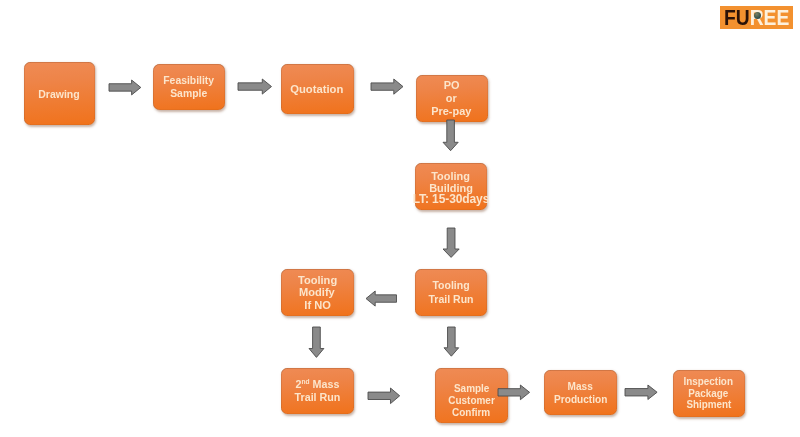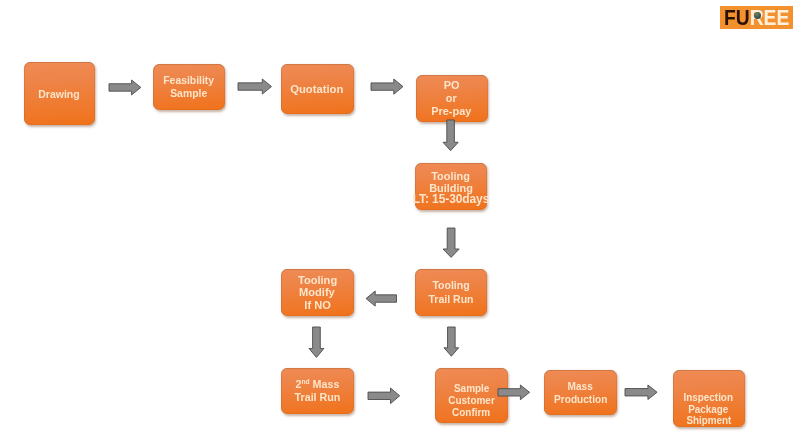--- a/index.html
+++ b/index.html
@@ -87,21 +87,21 @@
       </div>
       <div class="node" style="left: 435px; top: 368px; width: 72.5px; height: 45.5px; line-height: 12.1px; padding-top: 9px; --sx: 0.95;">
         <div class="lbl">Sample</div>
         <div class="lbl">Customer</div>
         <div class="lbl">Confirm</div>
       </div>
       <div class="node" style="left: 544px; top: 370px; width: 73px; height: 45px; line-height: 12.1px; --sx: 0.96;">
         <div class="lbl">Mass</div>
         <div class="lbl">Production</div>
       </div>
-      <div class="node" style="left: 672.5px; top: 369.5px; width: 72px; height: 46px; line-height: 11.5px; padding-top: 11px; justify-content: flex-end; --sx: 0.94;">
+      <div class="node" style="left: 672.5px; top: 369.5px; width: 72px; height: 46px; line-height: 11.5px; padding-top: 1px; --sx: 0.94;">
         <div class="lbl">Inspection</div>
         <div class="lbl">Package</div>
         <div class="lbl">Shipment</div>
       </div>
     </div>
   <div id="arrows">
       <div class="arrow" style="left: 108.5px; top: 79.8px; width: 31.8px; height: 14.9px;">
         <svg width="31.8" height="14.9" viewBox="0 0 31.8 14.9">
       <polygon points="0,3.75 22.6,3.75 22.6,0 31.8,7.45 22.6,14.9 22.6,11.15 0,11.15" fill="#8a8a8a" stroke="#4c4c4c" stroke-width="0.9" stroke-linejoin="miter"></polygon>
     </svg>

